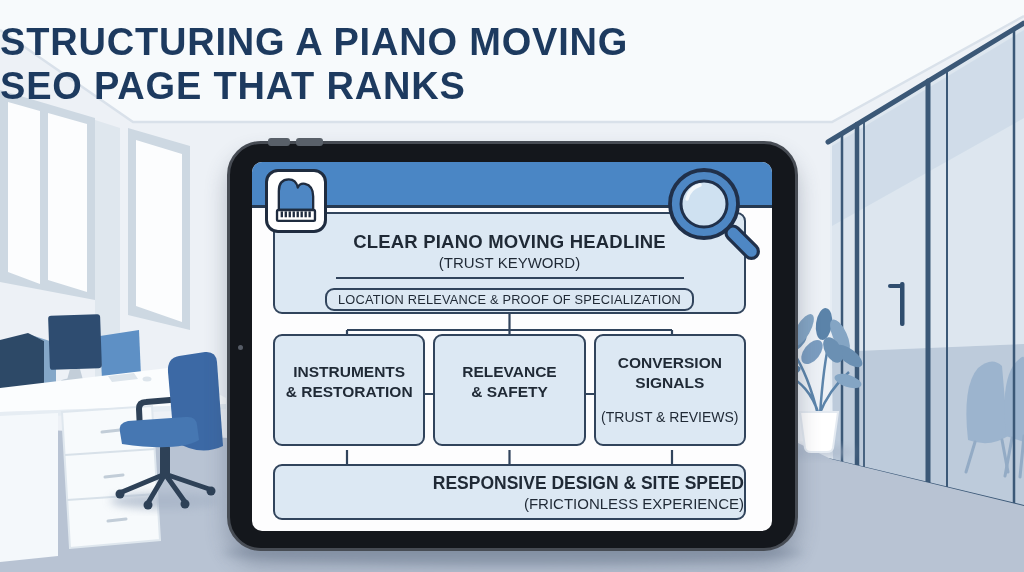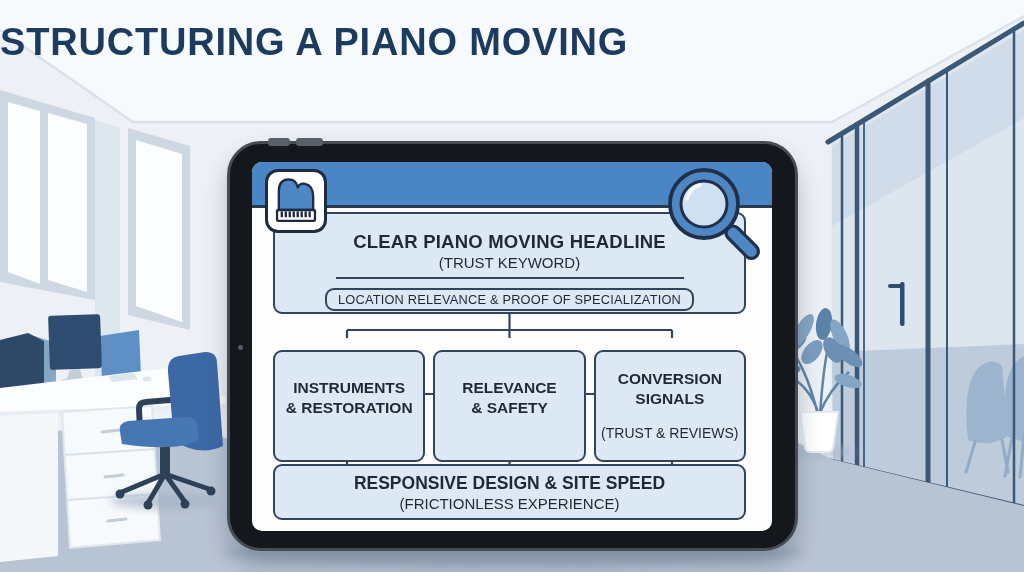--- a/index.html
+++ b/index.html
@@ -27,25 +27,25 @@
   .mag{position:absolute;right:4px;top:-4px;width:112px;height:124px;z-index:7;}
   
   .panel{position:absolute;background:#dce8f3;border:2.5px solid #31445c;border-radius:9px;
          box-sizing:border-box;text-align:center;color:#1f2935;}
   .headline{left:21px;top:50px;width:473px;height:102px;padding-top:17px;}
   .h-title{font-size:18.5px;font-weight:700;letter-spacing:.2px;}
   .h-sub{font-size:15px;margin-top:1px;}
   .h-rule{width:348px;height:2px;background:#31445c;margin:6px auto 0;}
   .pill{display:inline-block;margin-top:9px;border:2px solid #31445c;border-radius:9px;
         padding:2px 11px;font-size:12.8px;letter-spacing:.2px;background:#dce8f3;}
-  .branches{position:absolute;left:21px;top:188px;width:473px;height:112px;display:flex;gap:8px;}
+  .branches{position:absolute;left:21px;top:172px;width:473px;height:112px;display:flex;gap:8px;}
   .bbox{flex:1;position:relative;display:flex;flex-direction:column;justify-content:center;}
   .b-line{display:block;font-size:15.5px;font-weight:700;line-height:1.28;}
   .b-sub{display:block;font-size:14px;line-height:1.25;margin-top:16px;}
-  .footerbox{left:21px;top:302px;width:473px;height:56px;display:flex;flex-direction:column;justify-content:center;}
+  .footerbox{left:21px;top:302px;width:473px;height:56px;display:flex;flex-direction:column;justify-content:center;align-items:flex-end;}
   .f-title{font-size:17.5px;font-weight:700;}
   .f-sub{font-size:15px;margin-top:1px;}
   .connectors{position:absolute;inset:0;z-index:0;pointer-events:none;}
 </style>
 </head>
 <body>
 
 <div class="stage">
 
   <svg class="scene" width="1024" height="572" viewBox="0 0 1024 572">
@@ -156,20 +156,21 @@
         <ellipse cx="848" cy="381" rx="14" ry="6" fill="#84a5c4" transform="rotate(-162 848 381)"></ellipse>
         <ellipse cx="812" cy="352" rx="14" ry="8" fill="#7b9dc0" transform="rotate(-52 812 352)"></ellipse>
         <ellipse cx="833" cy="350" rx="14" ry="8" fill="#6b90b3" transform="rotate(-120 833 350)"></ellipse>
       </g>
       <path d="M800 412 L838 412 L833 448 Q832 452 827 452 L811 452 Q806 452 805 448 Z" fill="#ffffff" stroke="#e4eaf1" stroke-width="2"></path>
     </g>
   </svg>
 
   <header class="title">
     <div>STRUCTURING A PIANO MOVING</div>
+    <div>SEO PAGE THAT RANKS</div>
   </header>
 
   <div class="tablet">
     <span class="tab-btn b1"></span>
     <span class="tab-btn b2"></span>
     <span class="cam"></span>
 
     <div class="screen">
       <div class="appbar"></div>
 

